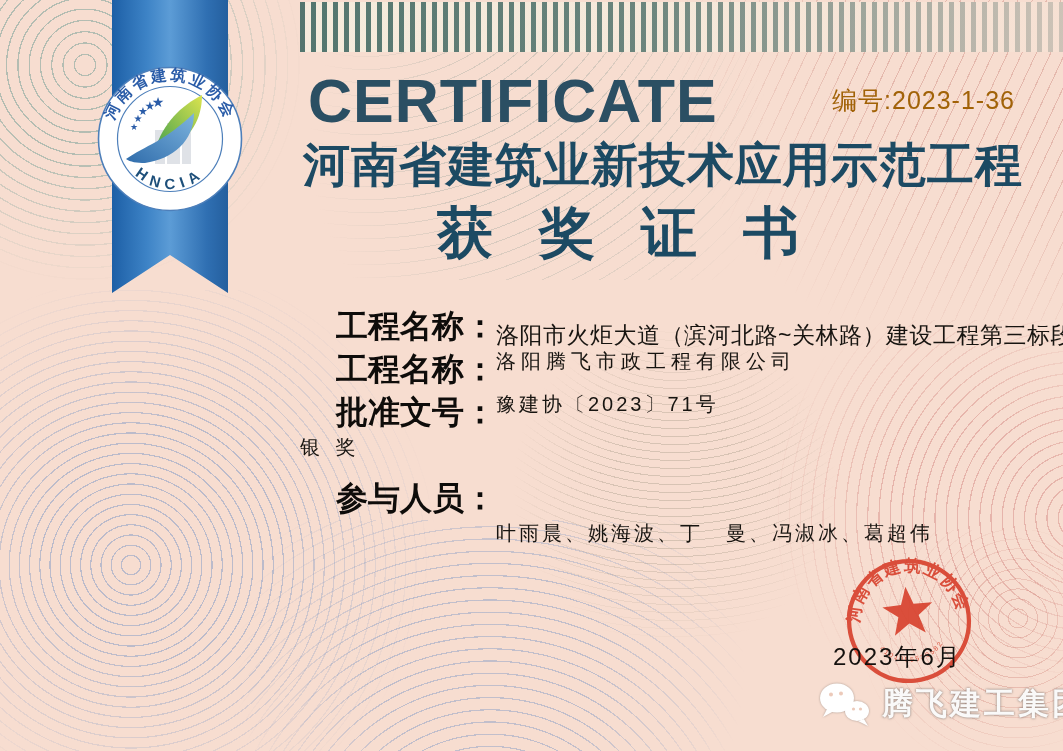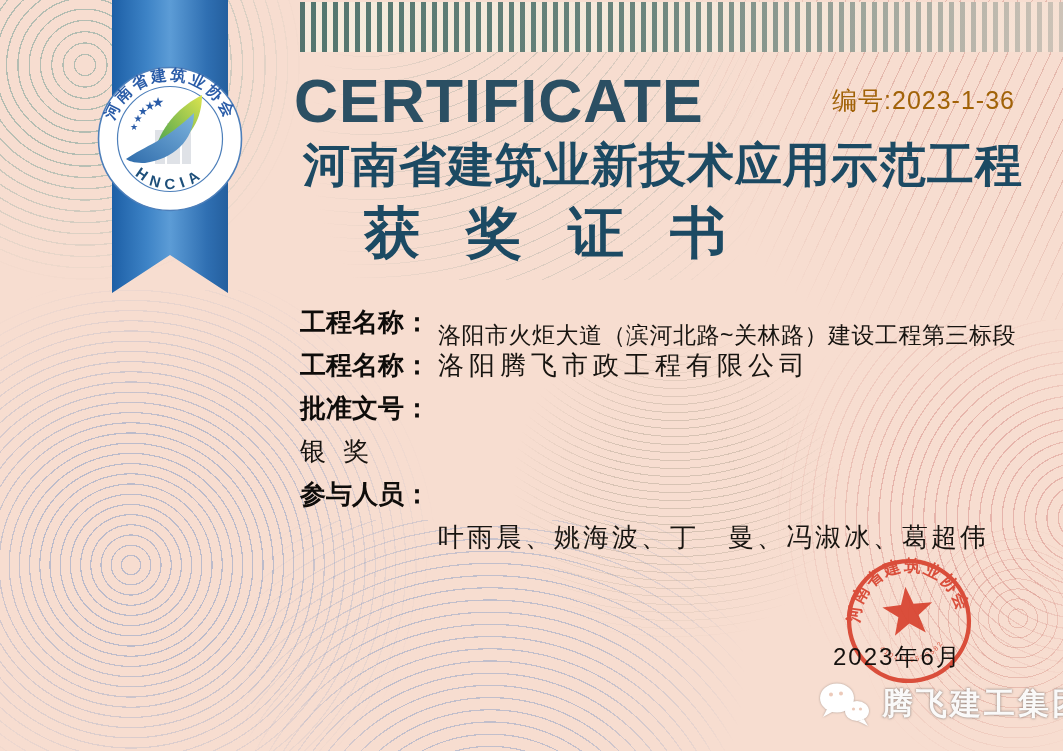--- a/index.html
+++ b/index.html
@@ -44,42 +44,42 @@
   }
   
   .ribbon{
     position:absolute;left:112px;top:0;width:116px;height:293px;z-index:5;
     background:linear-gradient(90deg,#1d5fa6 0%,#3d83c6 30%,#5c9cd6 50%,#2f6fb2 82%,#245f9e 100%);
     clip-path:polygon(0 0,100% 0,100% 100%,50% 87%,0 100%);
   }
   .badge{position:absolute;left:97px;top:66px;width:146px;height:146px;z-index:6;}
   
   .cert-word{
-    position:absolute;left:294px;top:66px;z-index:4;
+    position:absolute;left:308px;top:66px;z-index:4;
     font-size:61px;font-weight:600;letter-spacing:1px;color:#2b4f63;
   }
   .serial{
     position:absolute;right:48px;top:84px;z-index:4;
     font-size:25px;font-weight:500;color:#a16207;letter-spacing:1px;
   }
   .main-title{
     position:absolute;left:298px;top:134px;width:730px;z-index:4;
     font-size:47px;font-weight:bold;letter-spacing:1px;color:#1c4a63;white-space:nowrap;text-align:center;
   }
   .sub-title{
-    position:absolute;left:318px;top:196px;width:600px;z-index:4;text-align:left;
+    position:absolute;left:318px;top:196px;width:600px;z-index:4;text-align:center;
     font-size:56px;font-weight:bold;letter-spacing:46px;text-indent:46px;color:#1c4a63;white-space:nowrap;
   }
   
   .fields{position:absolute;left:300px;top:305px;width:730px;z-index:4;}
   .frow{display:flex;align-items:flex-start;height:43px;}
   .flabel{
-    flex:0 0 138px;font-size:26px;font-weight:bold;color:#0e0c0a;white-space:nowrap;
-  }
-  .fvalue{font-size:26px;color:#171410;white-space:nowrap;letter-spacing:3px;}
+    flex:0 0 138px;font-size:32px;font-weight:bold;color:#0e0c0a;white-space:nowrap;margin-left:36px;
+  }
+  .fvalue{font-size:20px;color:#171410;white-space:nowrap;letter-spacing:3px;}
   .fvalue.tight{font-size:23px;letter-spacing:0.5px;padding-top:2px;margin-top:13px;}
   .fvalue.wide{letter-spacing:5px;}
   .frow.cont .flabel{visibility:hidden;}
   
   .seal{position:absolute;left:843px;top:555px;width:132px;height:132px;z-index:5;transform:rotate(-6deg);opacity:.93;}
   .date{
     position:absolute;left:833px;top:641px;z-index:6;
     font-size:24px;color:#14110e;letter-spacing:2px;white-space:nowrap;
   }
   .watermark{
@@ -157,20 +157,21 @@
   <div class="frow">
     <div class="flabel">工程名称：</div>
     <div class="fvalue tight">洛阳市火炬大道（滨河北路~关林路）建设工程第三标段</div>
   </div>
   <div class="frow">
     <div class="flabel">工程名称：</div>
     <div class="fvalue wide">洛阳腾飞市政工程有限公司</div>
   </div>
   <div class="frow">
     <div class="flabel">批准文号：</div>
+    <div class="fvalue">豫建协〔2023〕71号</div>
   </div>
   <div class="frow">
     <div class="fvalue wide">银 奖</div>
   </div>
   <div class="frow">
     <div class="flabel">参与人员：</div>
   </div>
   <div class="frow cont">
     <div class="flabel">参与人员：</div>
     <div class="fvalue">叶雨晨、姚海波、丁　曼、冯淑冰、葛超伟</div>

